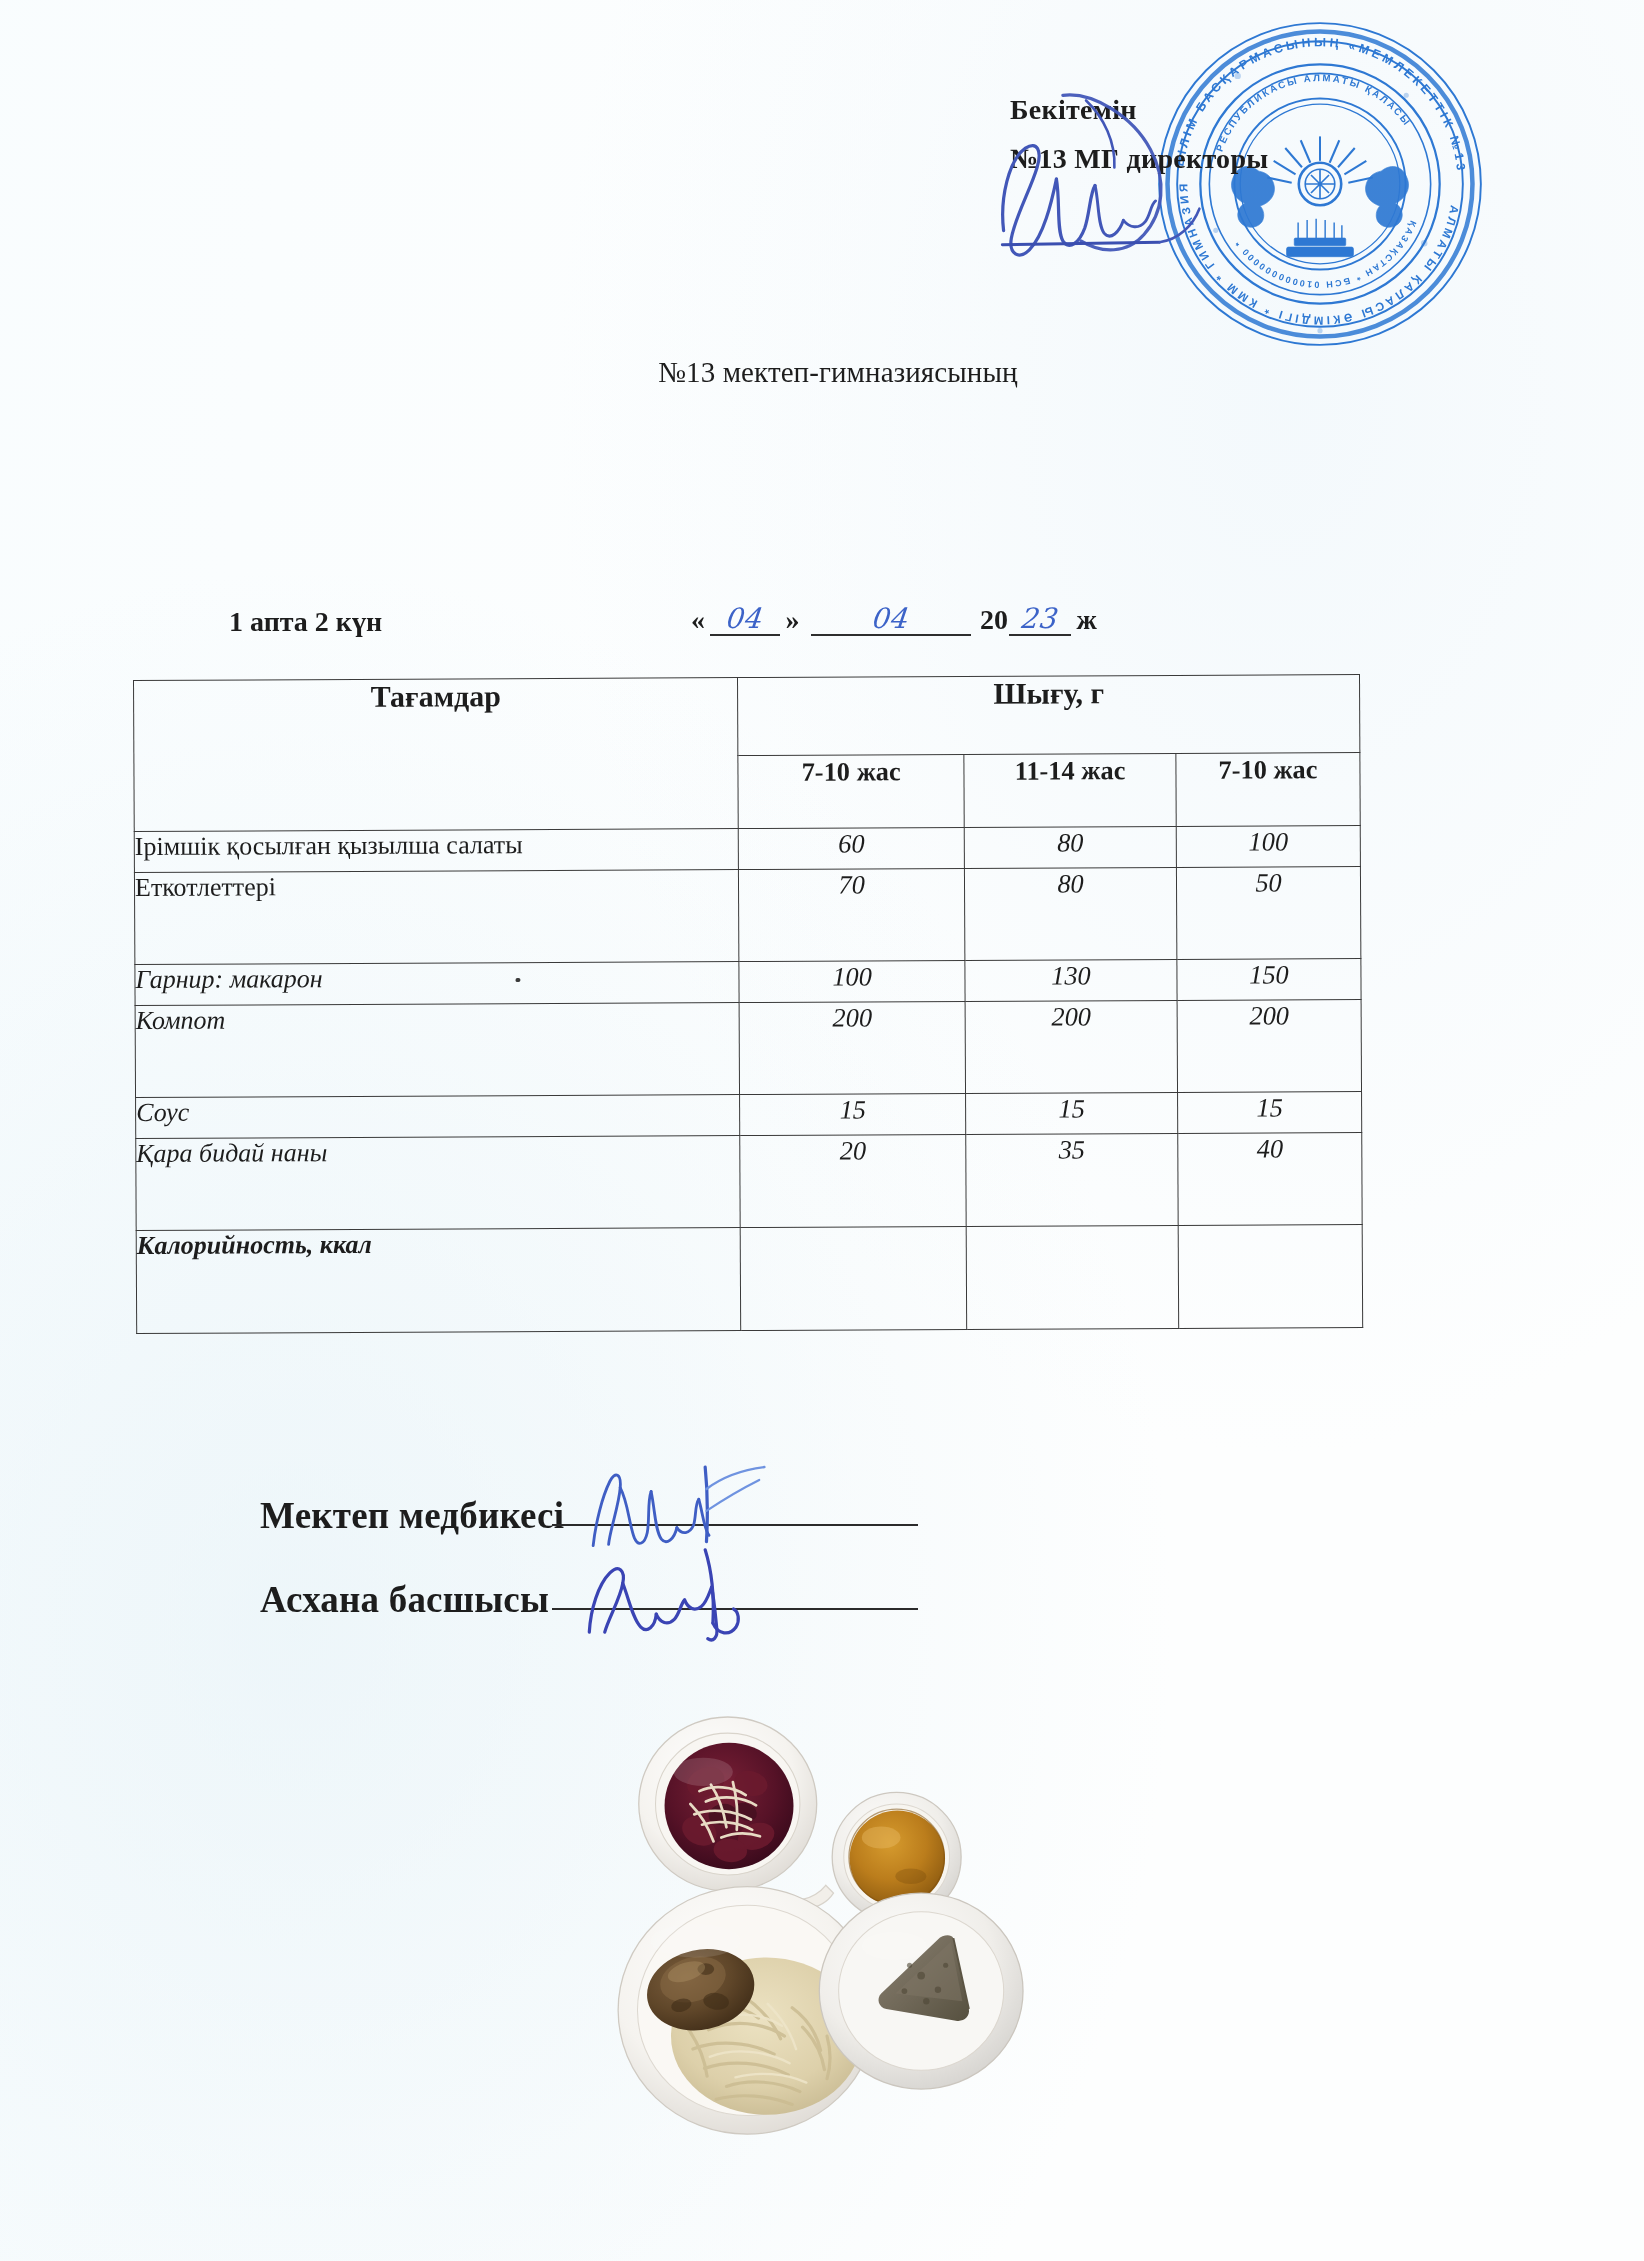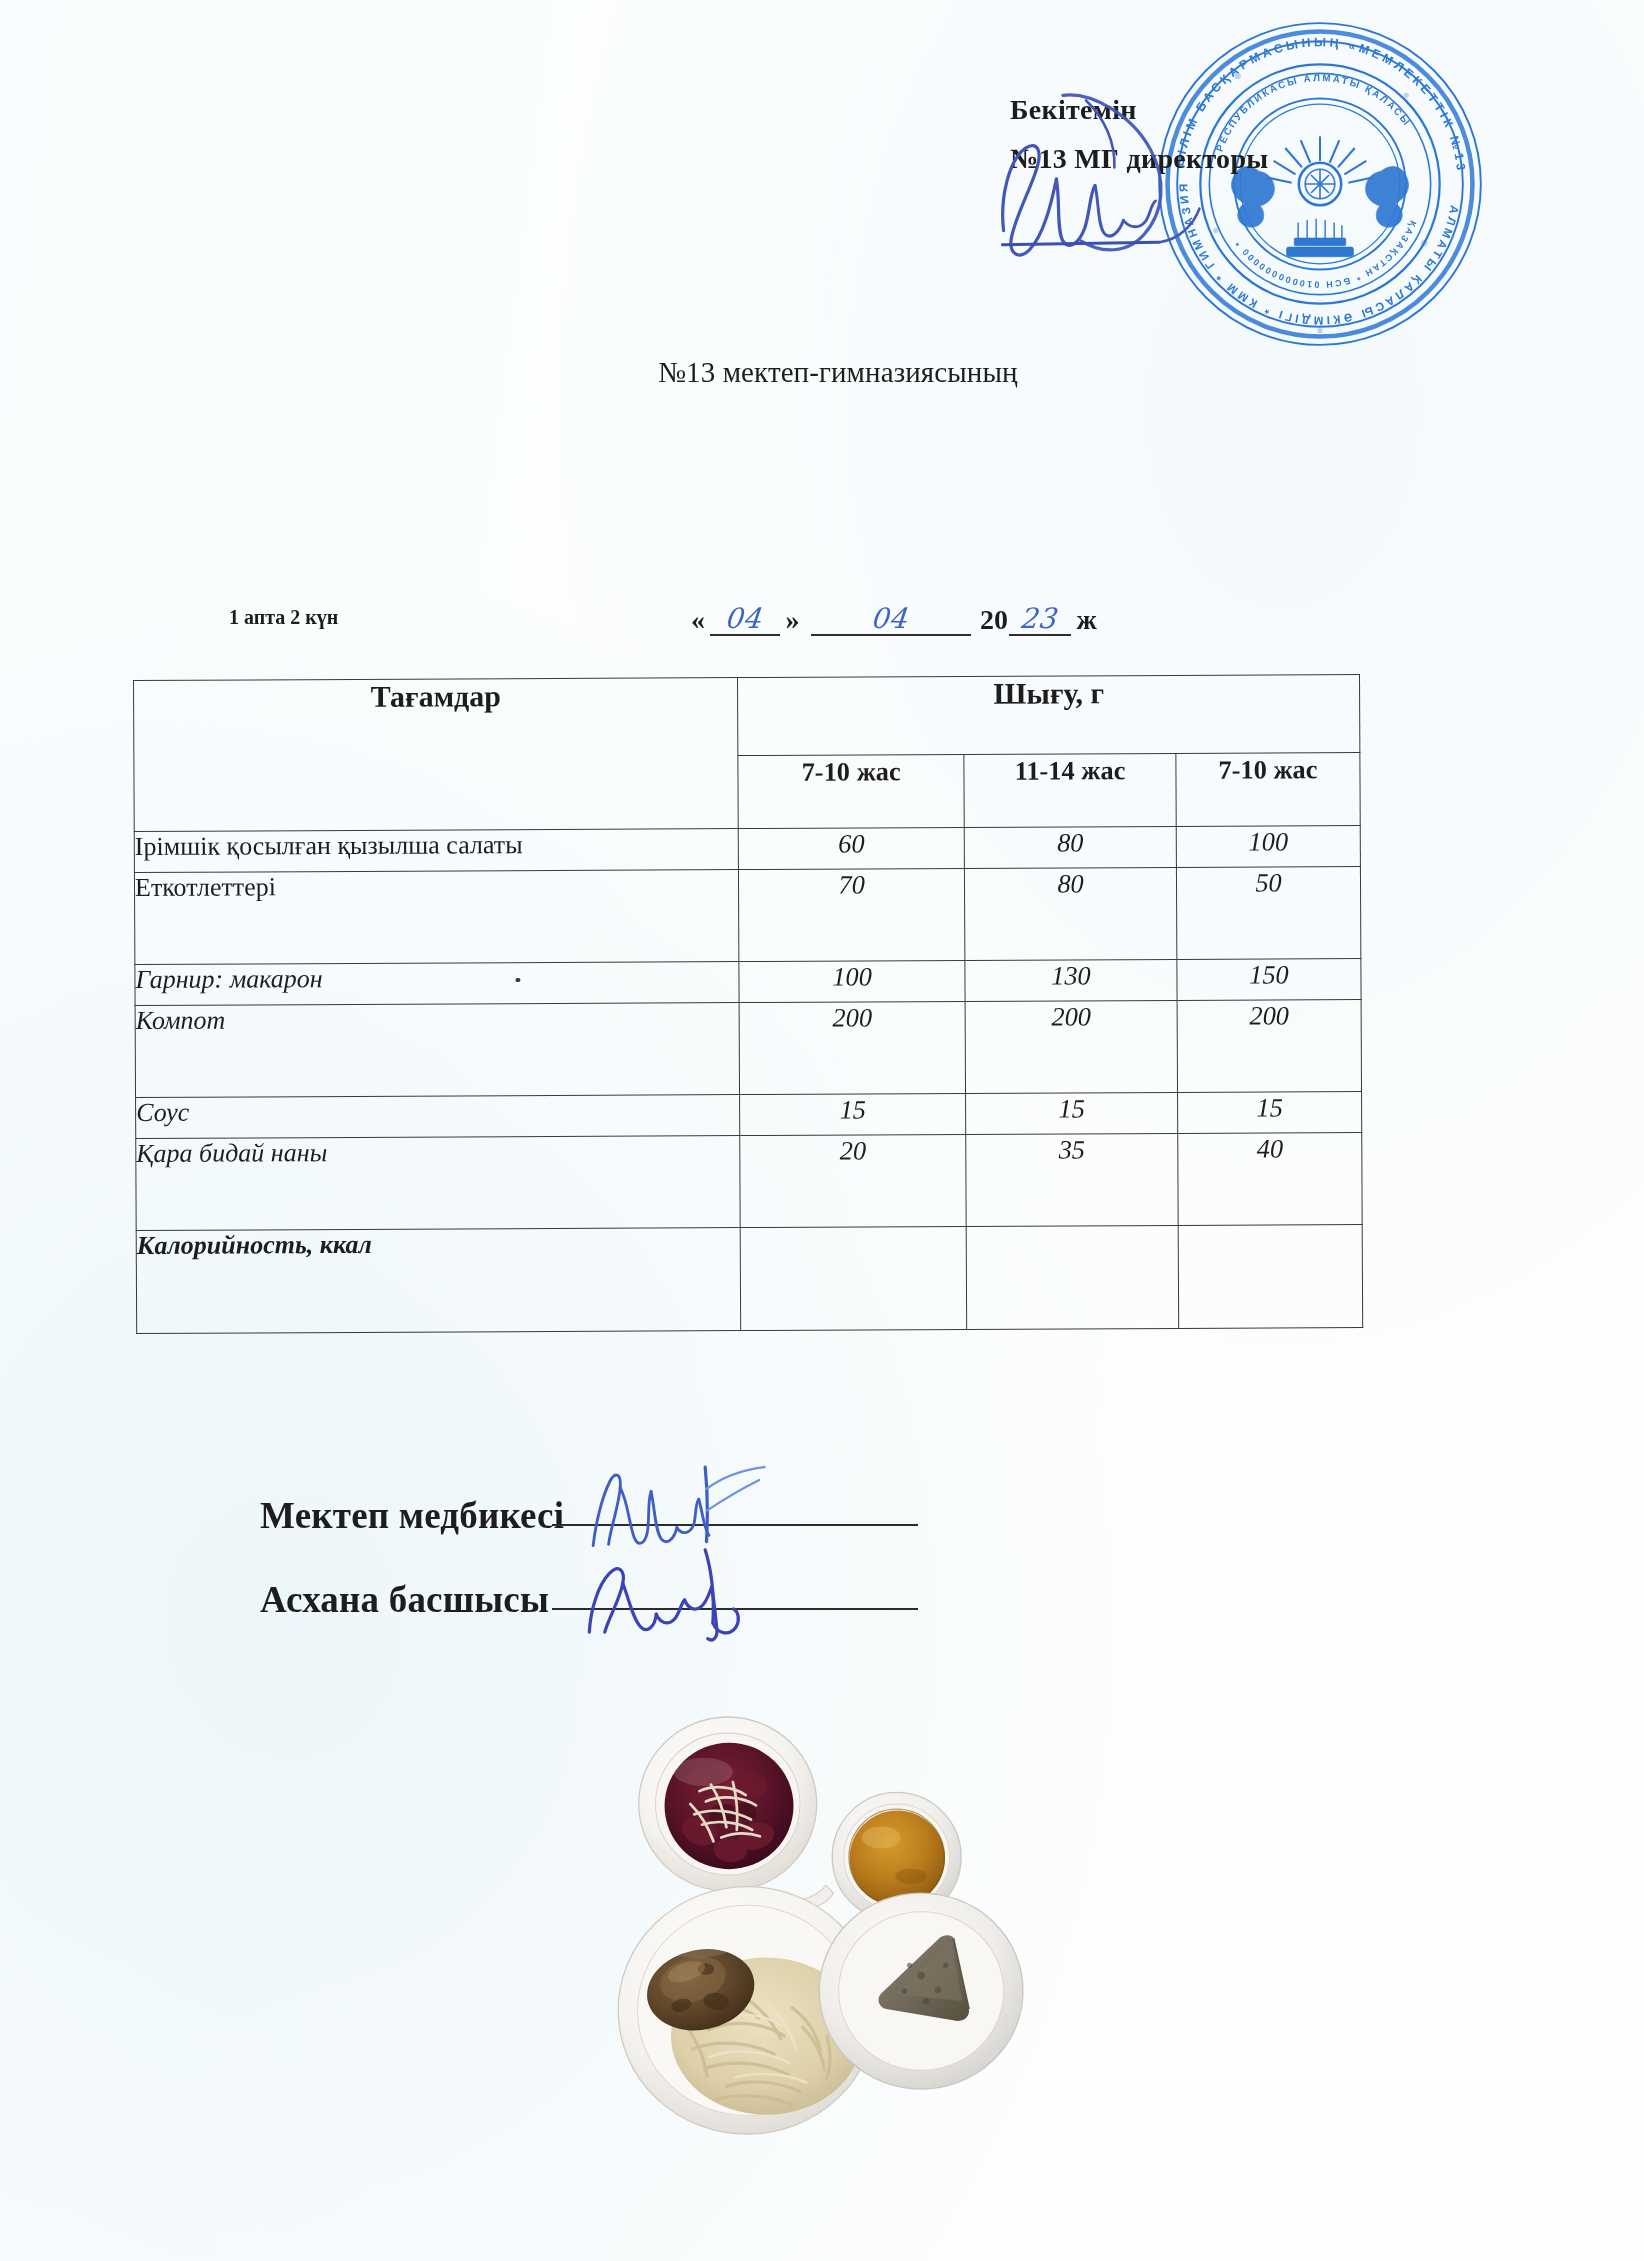--- a/index.html
+++ b/index.html
@@ -114,21 +114,21 @@
     top: 603px;
     width: 934px;
     height: 54px;
     z-index: 4;
   }
   .week-day {
     position: absolute;
     left: 0;
     top: 2.6px;
     font-weight: bold;
-    font-size: 20px;
+    font-size: 28px;
     white-space: nowrap;
   }
   .date-fields {
     position: absolute;
     left: 462px;
     top: 0px;
     font-weight: bold;
     font-size: 28px;
     white-space: nowrap;
   }

